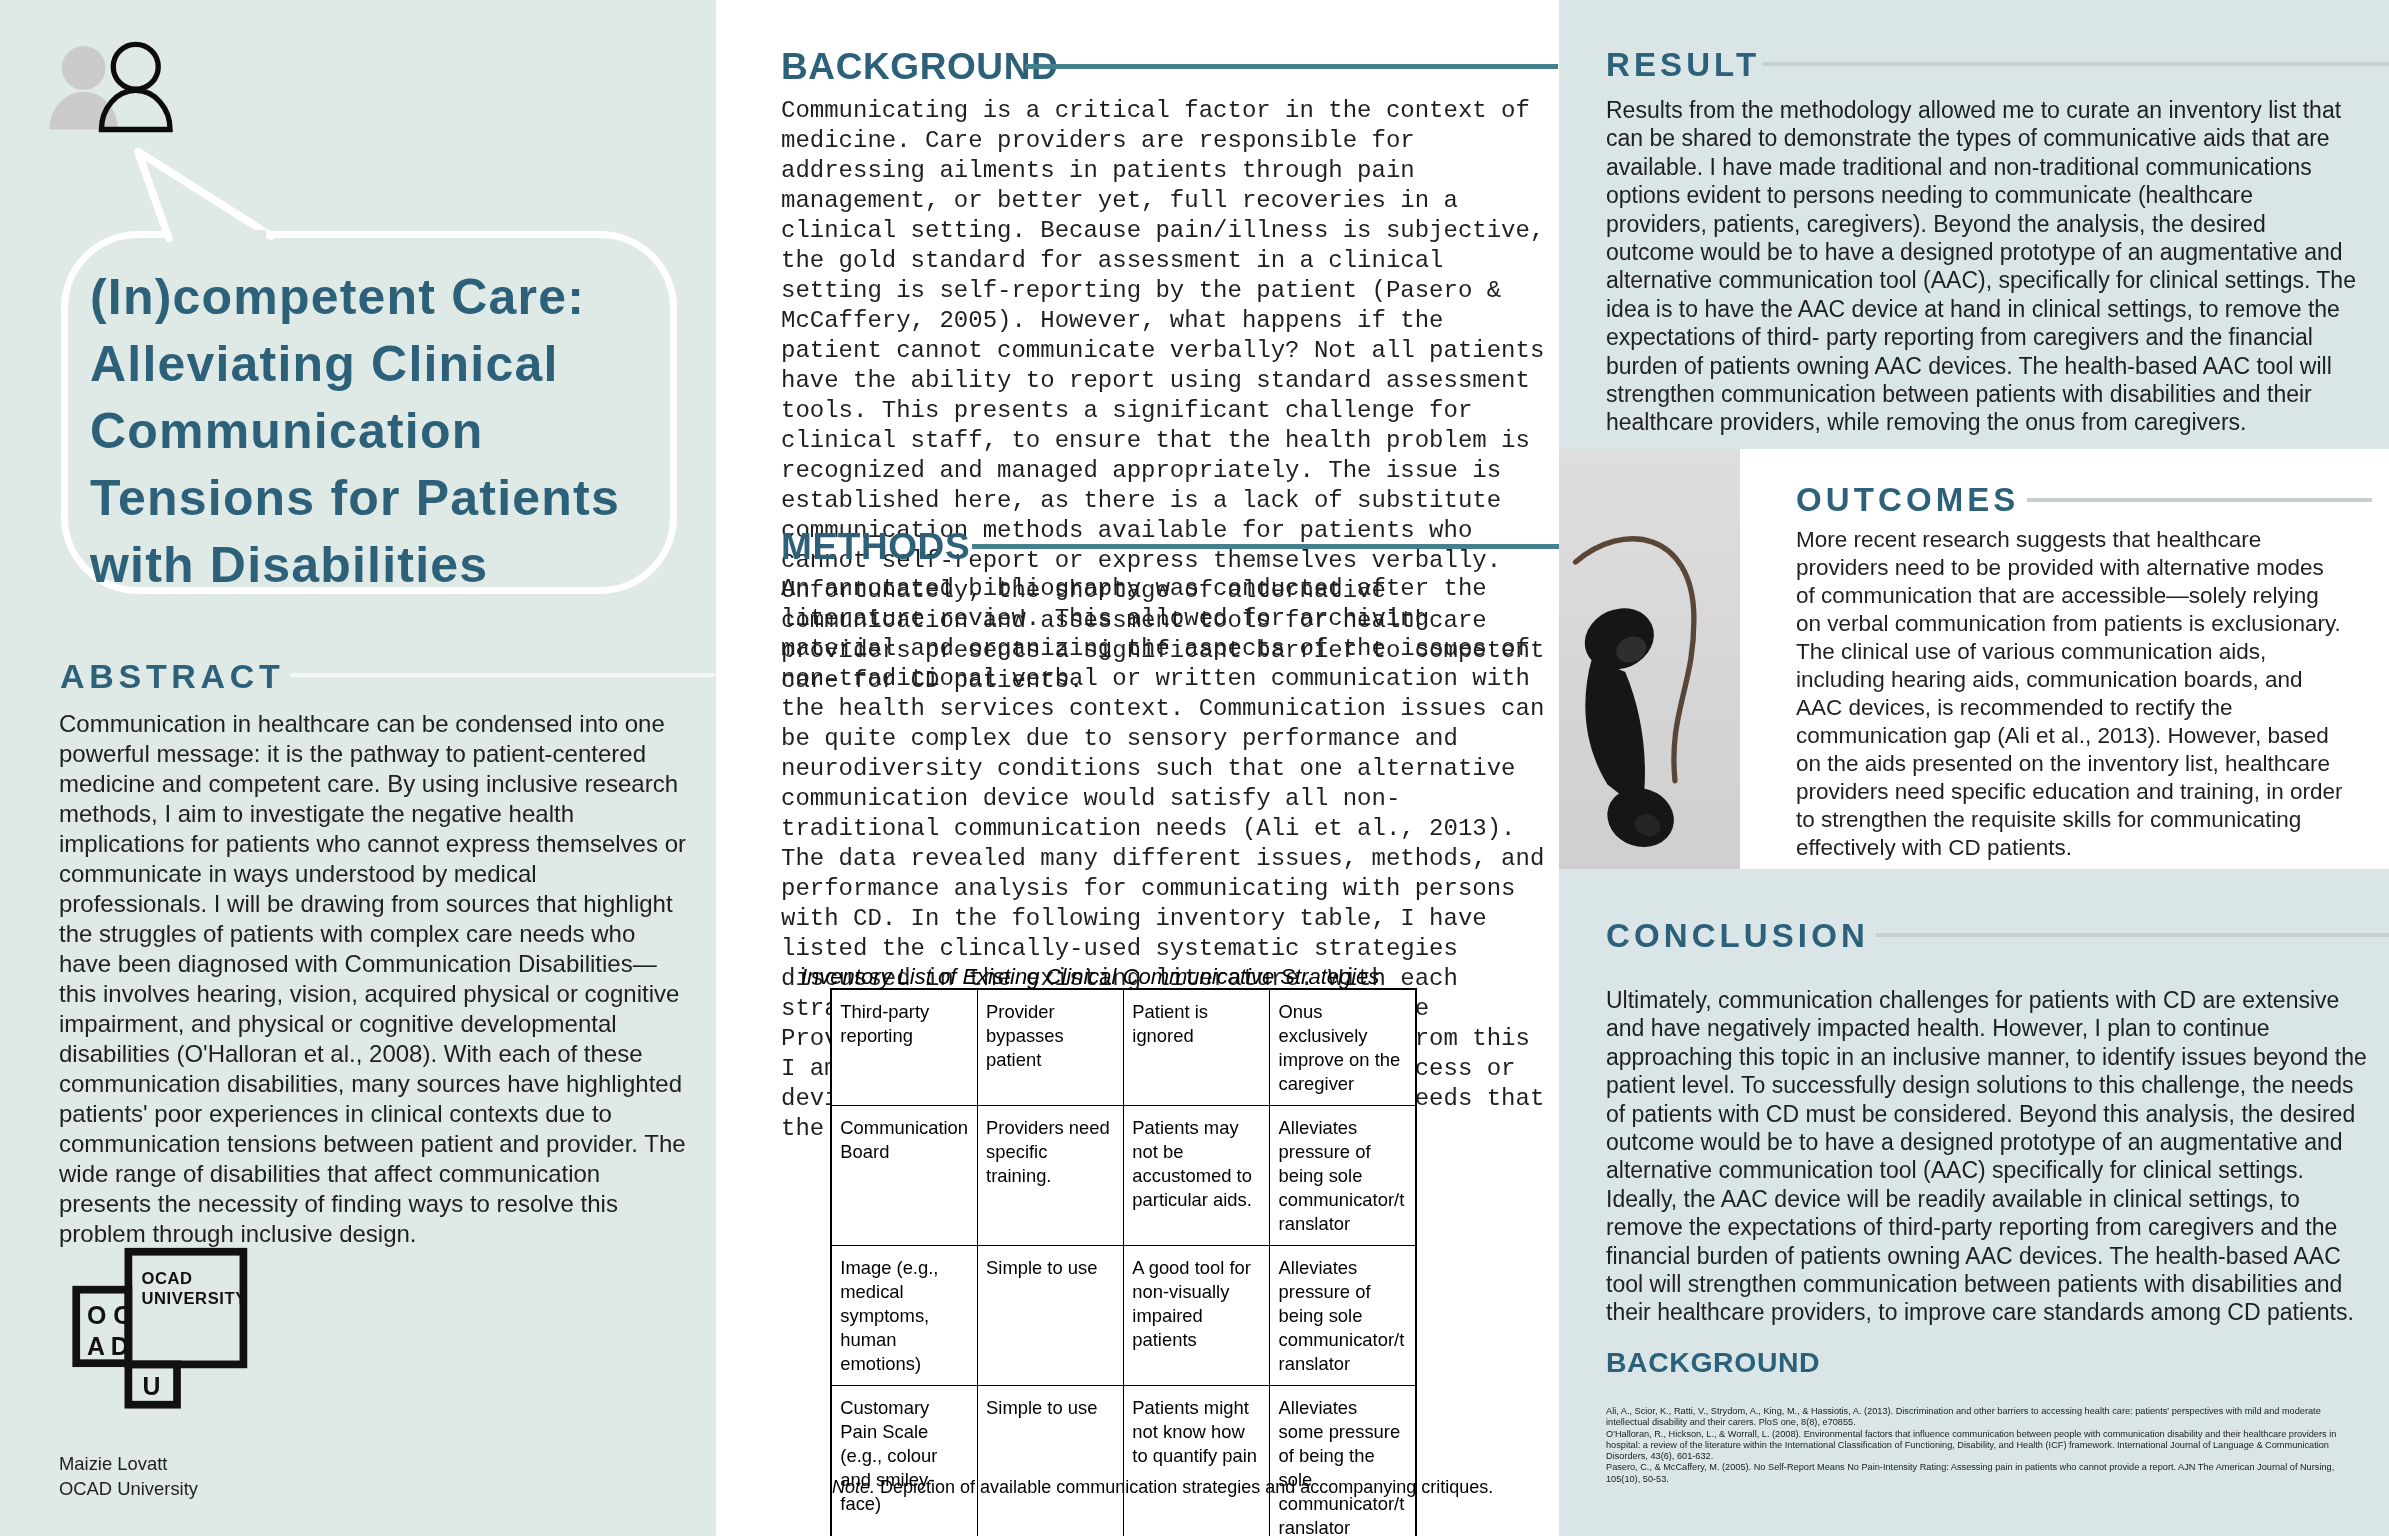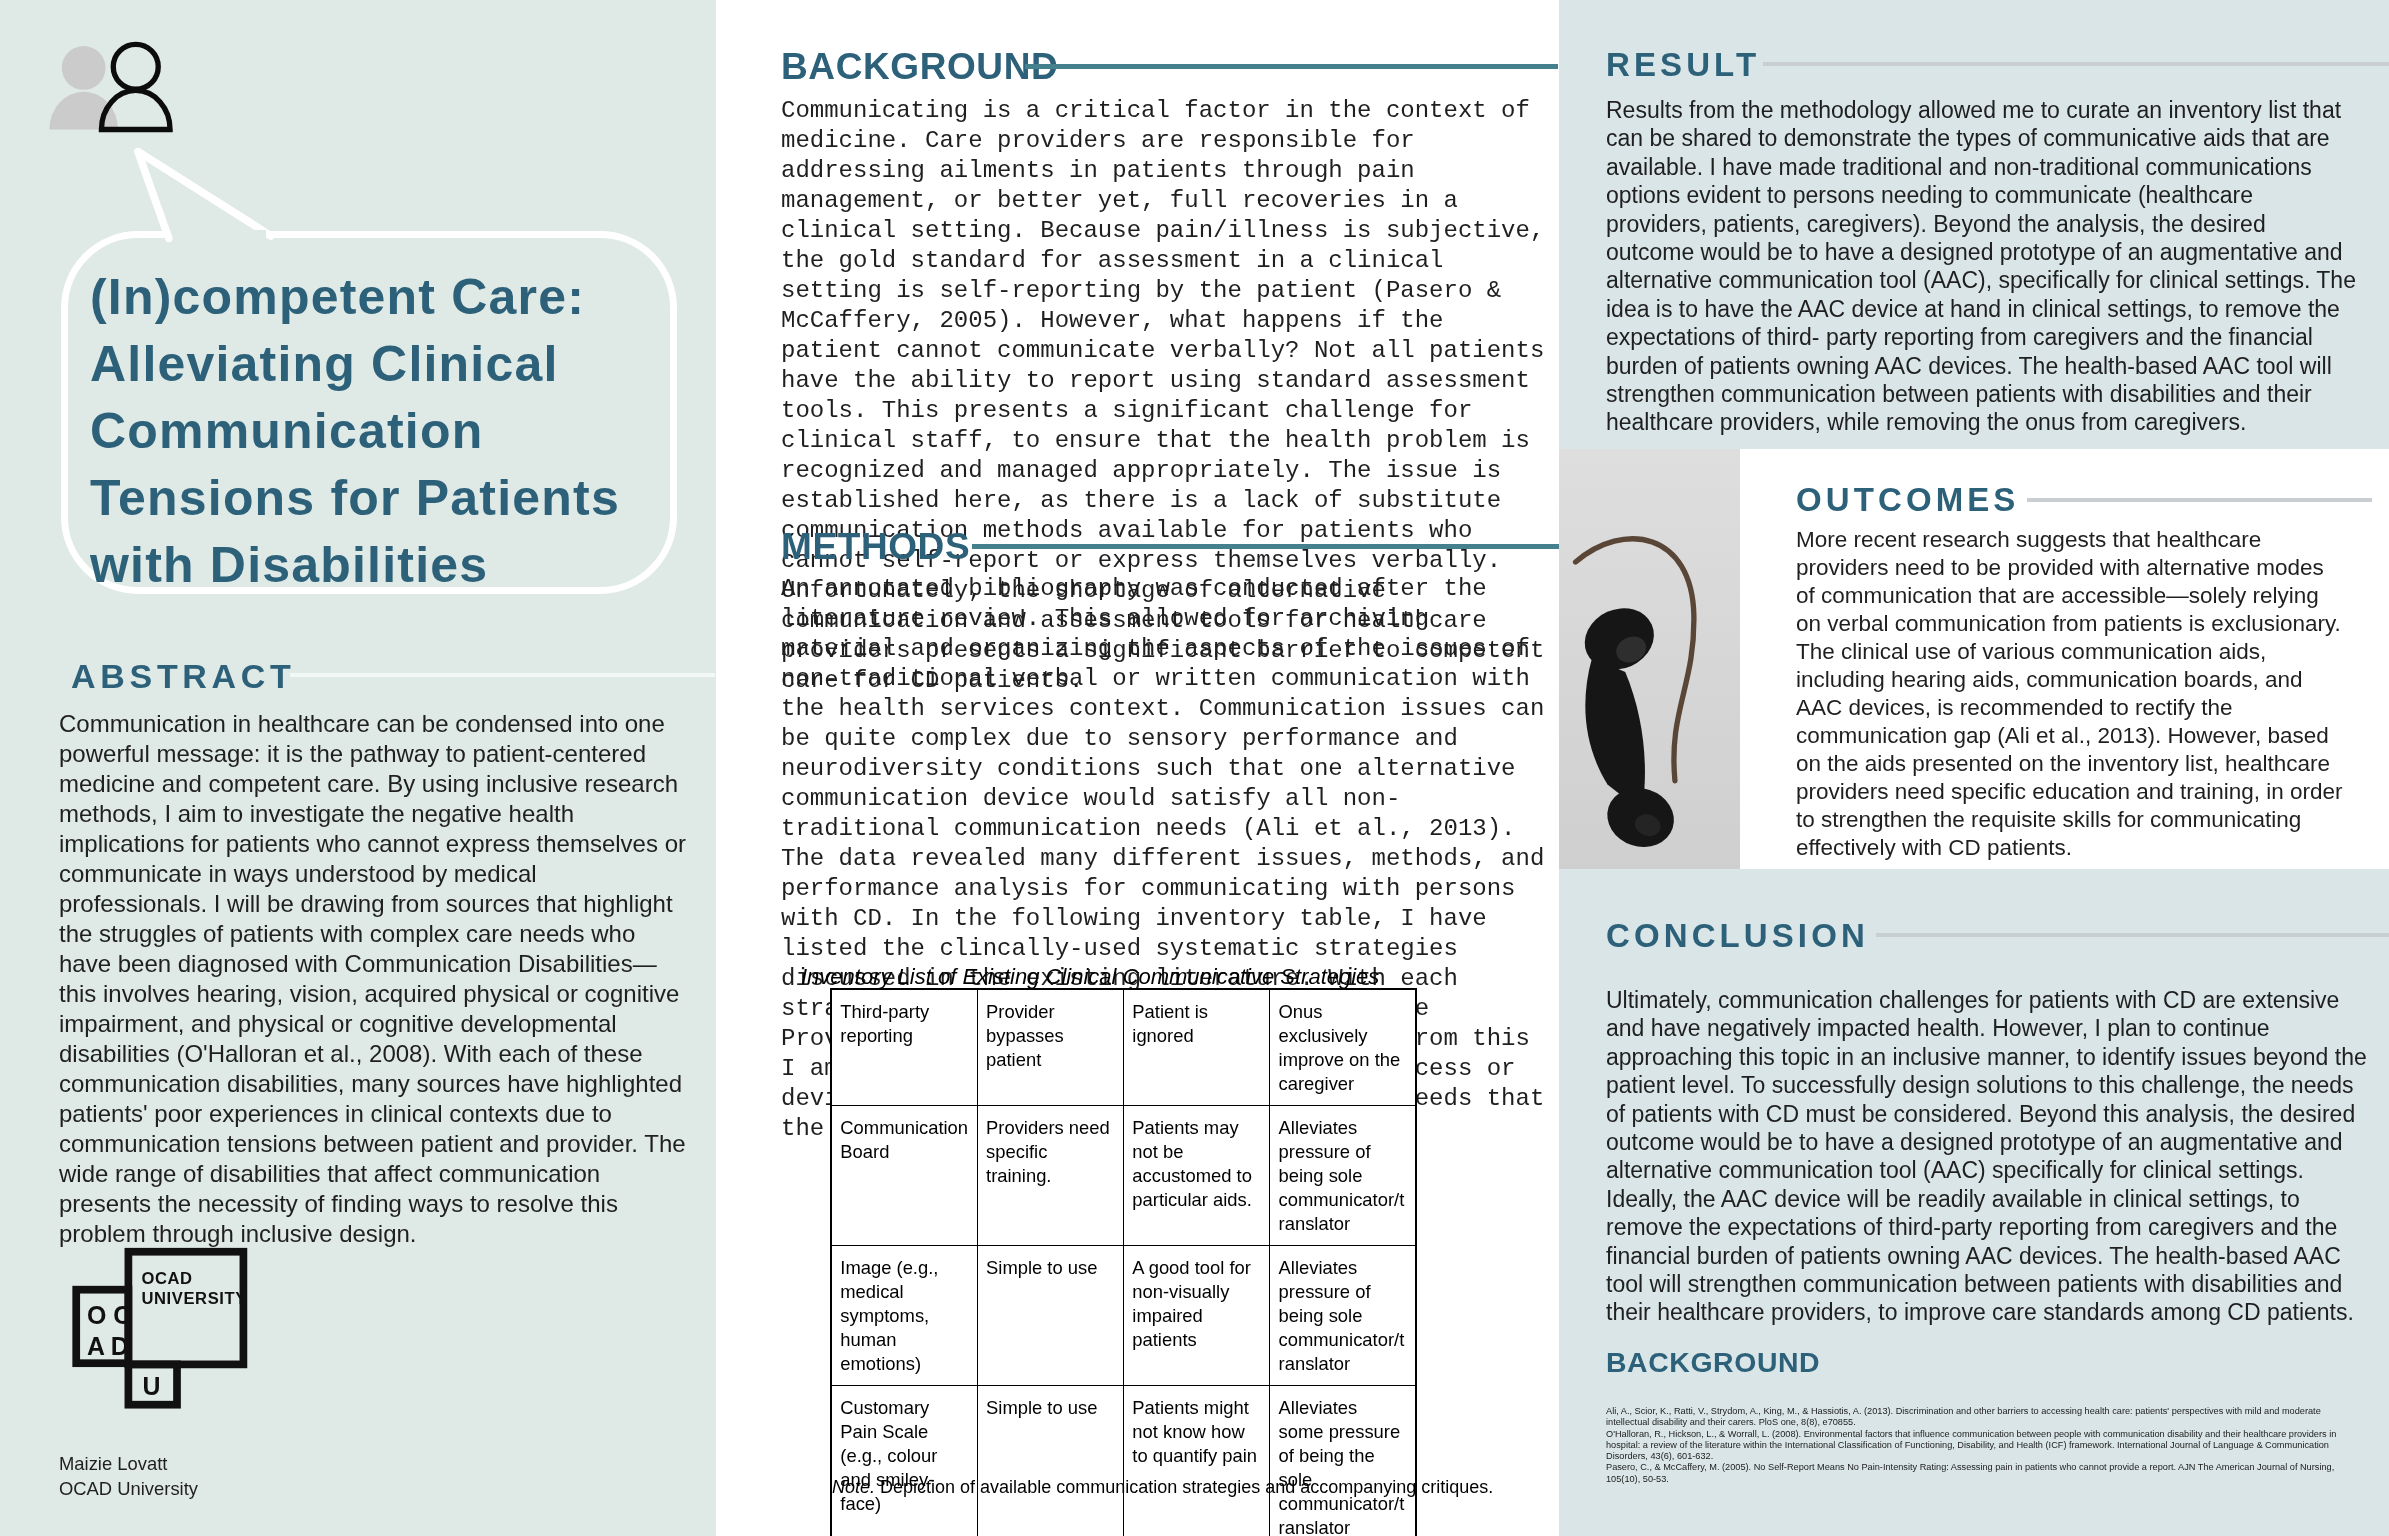--- a/index.html
+++ b/index.html
@@ -44,21 +44,21 @@
     <rect x="112" y="158" width="156" height="20" fill="#dfe9e6"></rect>
   </svg>
   <div class="abs" style="left:90px;top:264px;width:563px;">
     <div class="title-line">(In)competent Care:</div>
     <div class="title-line">Alleviating Clinical</div>
     <div class="title-line">Communication</div>
     <div class="title-line">Tensions for Patients</div>
     <div class="title-line">with Disabilities</div>
   </div>
 
-  <div class="abs head" style="left:71px;top:657px;font-size:34px;letter-spacing:4.7px;">ABSTRACT</div>
+  <div class="abs head" style="left:60px;top:657px;font-size:34px;letter-spacing:4.7px;">ABSTRACT</div>
   <div class="rule pale" style="left:290px;top:673px;width:425px;height:3.6px;"></div>
   <p class="abs body-text" style="left:59px;top:709px;width:629px;font-size:24px;line-height:30px;">Communication in healthcare can be condensed into one powerful message: it is the pathway to patient-centered medicine and competent care. By using inclusive research methods, I aim to investigate the negative health implications for patients who cannot express themselves or communicate in ways understood by medical professionals. I will be drawing from sources that highlight the struggles of patients with complex care needs who have been diagnosed with Communication Disabilities—this involves hearing, vision, acquired physical or cognitive impairment, and physical or cognitive developmental disabilities (O'Halloran et al., 2008). With each of these communication disabilities, many sources have highlighted patients' poor experiences in clinical contexts due to communication tensions between patient and provider. The wide range of disabilities that affect communication presents the necessity of finding ways to resolve this problem through inclusive design.</p>
 
   <svg class="abs" style="left:69px;top:1247px;" width="184" height="166" viewBox="0 0 310 280">
     <rect x="100" y="8" width="194" height="190" fill="none" stroke="#111111" stroke-width="13"></rect>
     <rect x="12" y="72" width="88" height="124" fill="none" stroke="#111111" stroke-width="13"></rect>
     <rect x="100" y="198" width="82" height="68" fill="none" stroke="#111111" stroke-width="13"></rect>
     <text x="122" y="62" font-family="Liberation Sans, sans-serif" font-size="28" font-weight="bold" fill="#111111" letter-spacing="1">OCAD</text>
     <text x="122" y="96" font-family="Liberation Sans, sans-serif" font-size="28" font-weight="bold" fill="#111111" letter-spacing="1">UNIVERSITY</text>
     <text x="30" y="130" font-family="Liberation Sans, sans-serif" font-size="42" font-weight="bold" fill="#111111">O C</text>

